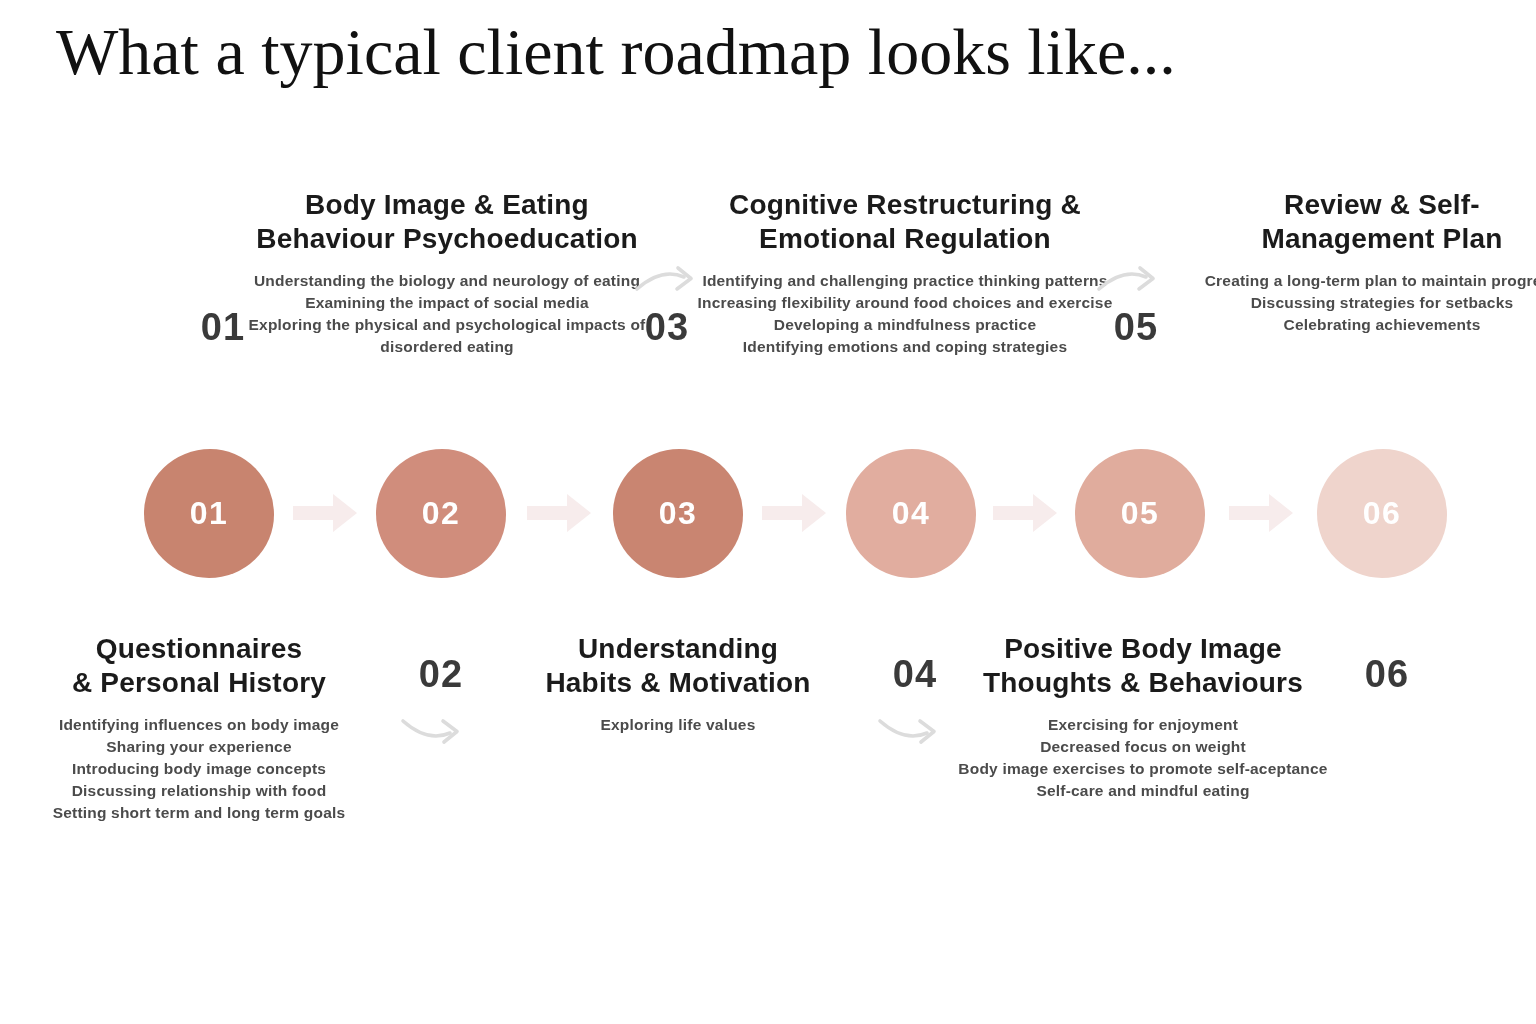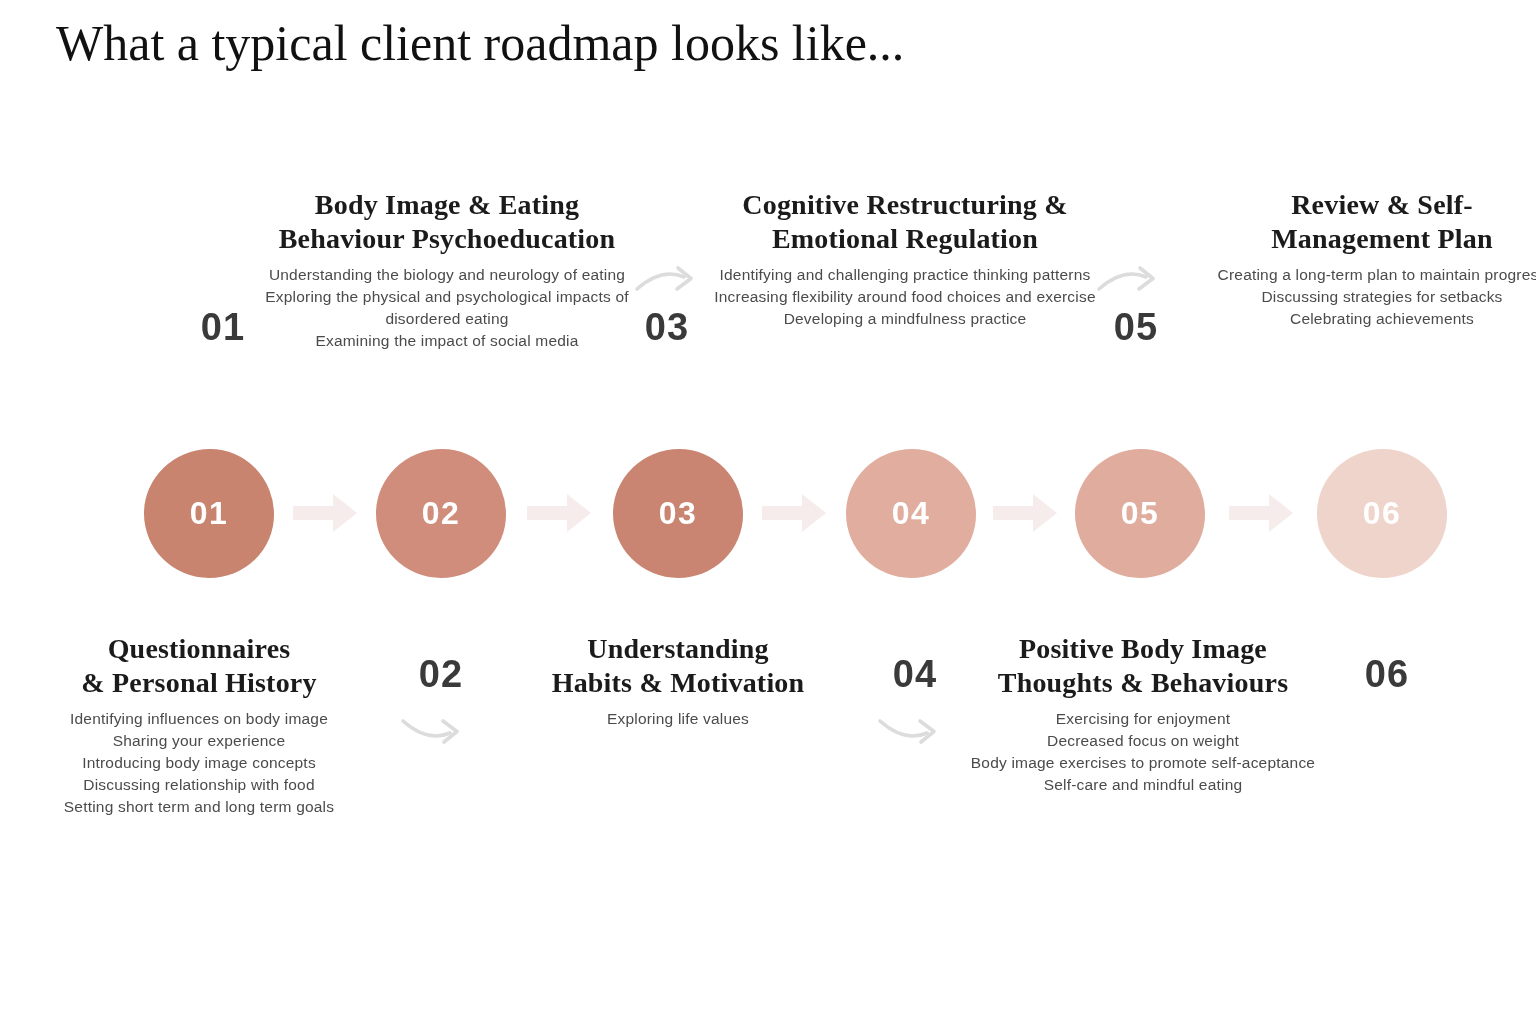--- a/index.html
+++ b/index.html
@@ -11,37 +11,36 @@
     background: #ffffff;
     overflow: hidden;
     font-family: "Liberation Sans", sans-serif;
   }
   .page-title {
     position: absolute;
     left: 56px;
     top: 14px;
     font-family: "Liberation Serif", serif;
     font-weight: 400;
-    font-size: 50px;
+    font-size: 66px;
     letter-spacing: 0px;
     color: #111111;
     white-space: nowrap;
   }
   
   .textblock { position: absolute; text-align: center; }
   .textblock h2 {
     font-size: 28px;
     line-height: 34px;
     font-weight: 700;
     color: #1b1b1b;
     white-space: pre-line;
     letter-spacing: 0.2px;
-    font-family: Liberation Serif, serif;
-  }
-  .textblock .items { margin-top: 8px; }
+  }
+  .textblock .items { margin-top: 14px; font-weight: bold; }
   .textblock .items p {
     font-size: 15.5px;
     line-height: 22px;
     color: #4b4b4b;
     letter-spacing: 0.2px;
   }
   .tb-top { top: 188px; }
   .tb-bottom { top: 632px; }
   
   .bignum {
@@ -83,39 +82,40 @@
 
   <h1 class="page-title">What a typical client roadmap looks like...</h1>
 
   <div class="bignum" style="left:188px; top:308px;">01</div>
 
   <div class="textblock tb-top" style="left:247px; width:400px;">
     <h2>Body Image &amp; Eating
 Behaviour Psychoeducation</h2>
     <div class="items">
       <p>Understanding the biology and neurology of eating</p>
+      <p>Examining the impact of social media</p>
       <p>Exploring the physical and psychological impacts of disordered eating</p>
-      <p>Examining the impact of social media</p>
     </div>
   </div>
 
   <svg class="curved-arrow" style="left:634px; top:263px;" viewBox="0 0 64 34">
     <path d="M3,26 C20,11 36,8 50,14" fill="none" stroke="#dcdcdc" stroke-width="3.6" stroke-linecap="round"></path>
     <path d="M44,5 L57,15.5 L43,26" fill="none" stroke="#dcdcdc" stroke-width="3.6" stroke-linecap="round" stroke-linejoin="round"></path>
   </svg>
 
   <div class="bignum" style="left:632px; top:308px;">03</div>
 
   <div class="textblock tb-top" style="left:690px; width:430px;">
     <h2>Cognitive Restructuring &amp;
 Emotional Regulation</h2>
     <div class="items">
       <p>Identifying and challenging practice thinking patterns</p>
       <p>Increasing flexibility around food choices and exercise</p>
       <p>Developing a mindfulness practice</p>
+      <p>Identifying emotions and coping strategies</p>
     </div>
   </div>
 
   <svg class="curved-arrow" style="left:1096px; top:263px;" viewBox="0 0 64 34">
     <path d="M3,26 C20,11 36,8 50,14" fill="none" stroke="#dcdcdc" stroke-width="3.6" stroke-linecap="round"></path>
     <path d="M44,5 L57,15.5 L43,26" fill="none" stroke="#dcdcdc" stroke-width="3.6" stroke-linecap="round" stroke-linejoin="round"></path>
   </svg>
 
   <div class="bignum" style="left:1101px; top:308px;">05</div>
 

